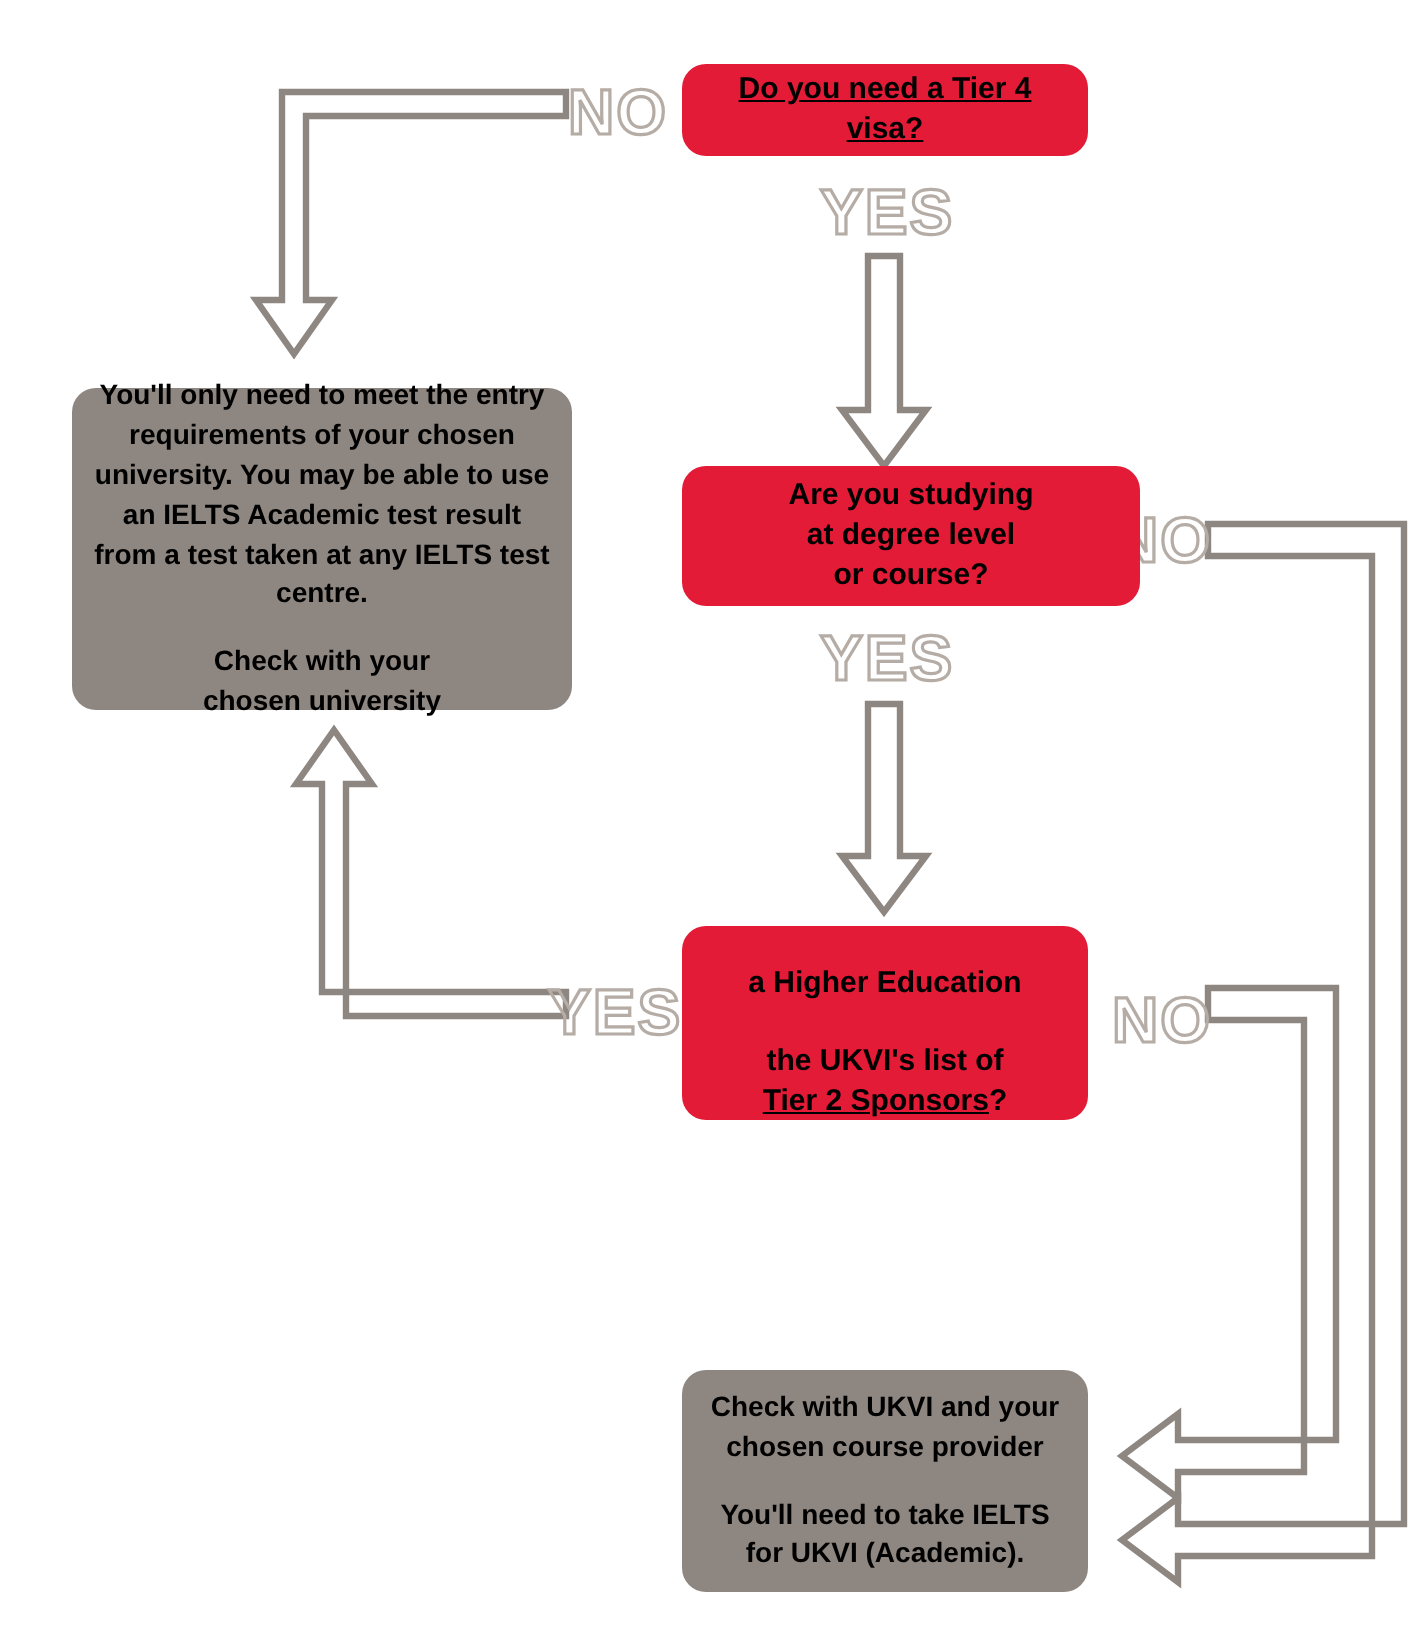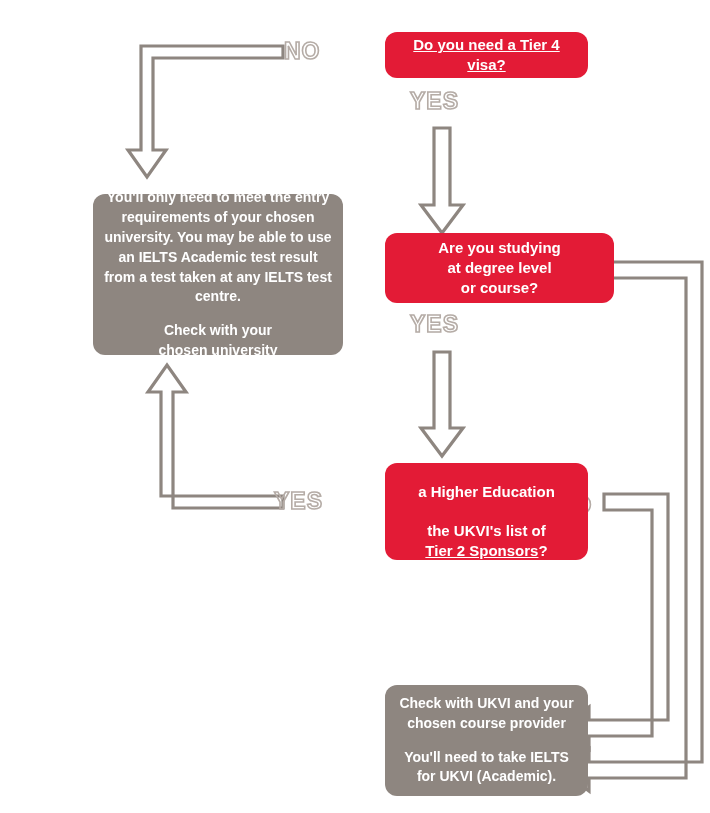--- a/index.html
+++ b/index.html
@@ -2,33 +2,33 @@
 <html><head>
 <meta charset="utf-8">
 <style>
   html,body{margin:0;padding:0;background:#ffffff;}
   body{width:710px;height:813px;position:relative;overflow:hidden;
        font-family:"Liberation Sans","DejaVu Sans",sans-serif;}
   #canvas{position:absolute;left:0;top:0;width:710px;height:813px;}
 
   .node{position:absolute;box-sizing:border-box;display:flex;
         align-items:center;justify-content:center;text-align:center;
-        border-radius:12px;color:#ffffff;font-weight:bold;margin-left:44px;}
+        border-radius:12px;color:#000000;font-weight:bold;}
   .node .inner{width:100%;padding:0 10px;}
   .node p{margin:0;}
   .node p + p{margin-top:1em;}
   .red{background:#E31B36;font-size:15px;line-height:1.32;}
   .grey{background:#8E8680;font-size:14px;line-height:1.42;}
   .lnk{text-decoration:underline;}
 
   svg{position:absolute;left:0;top:0;width:710px;height:813px;
       pointer-events:none;overflow:visible;}
   .arrow{fill:#ffffff;stroke:#8E8680;stroke-width:3.2;
          stroke-linejoin:miter;stroke-linecap:butt;}
-  .lbl{position:absolute;font-size:23px;font-weight:bold;
+  .lbl{position:absolute;font-size:32px;font-weight:bold;
        letter-spacing:1px;color:transparent;
        -webkit-text-stroke:1.6px #B5ACA6;
        text-shadow:none;}
 </style>
 </head>
 <body>
 
 <div id="canvas">
 
   <svg viewBox="0 0 710 813">
@@ -74,21 +74,21 @@
       <p>
         <br>
         <span>a Higher Education</span><br>
         <br>
         <span>the UKVI's list of</span><br>
         <span class="lnk">Tier 2 Sponsors</span><span>?</span>
       </p>
     </div>
   </div>
 
-  <div class="node grey" style="left:49px;top:194px;width:250px;height:161px;">
+  <div class="node grey" style="left:36px;top:194px;width:250px;height:161px;">
     <div class="inner">
       <p>You'll only need to meet the entry requirements of your chosen university. You may be able to use an IELTS Academic test result from a test taken at any IELTS test centre.</p>
       <p>
         <span>Check with your</span><br>
         <span>chosen university</span>
       </p>
     </div>
   </div>
 
   <div class="node grey" style="left:341px;top:685px;width:203px;height:111px;">

